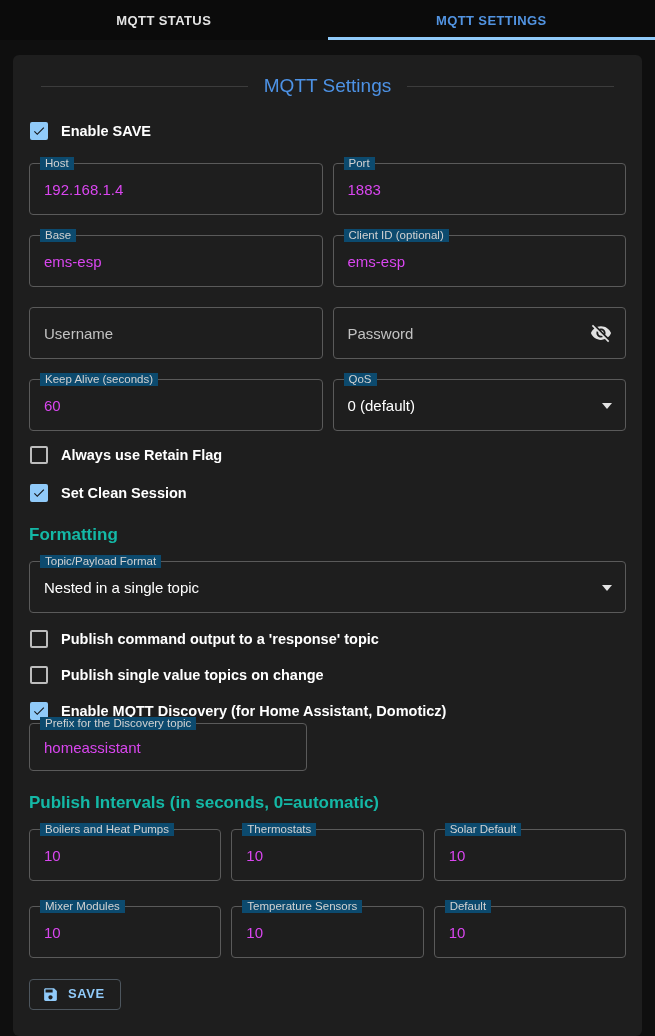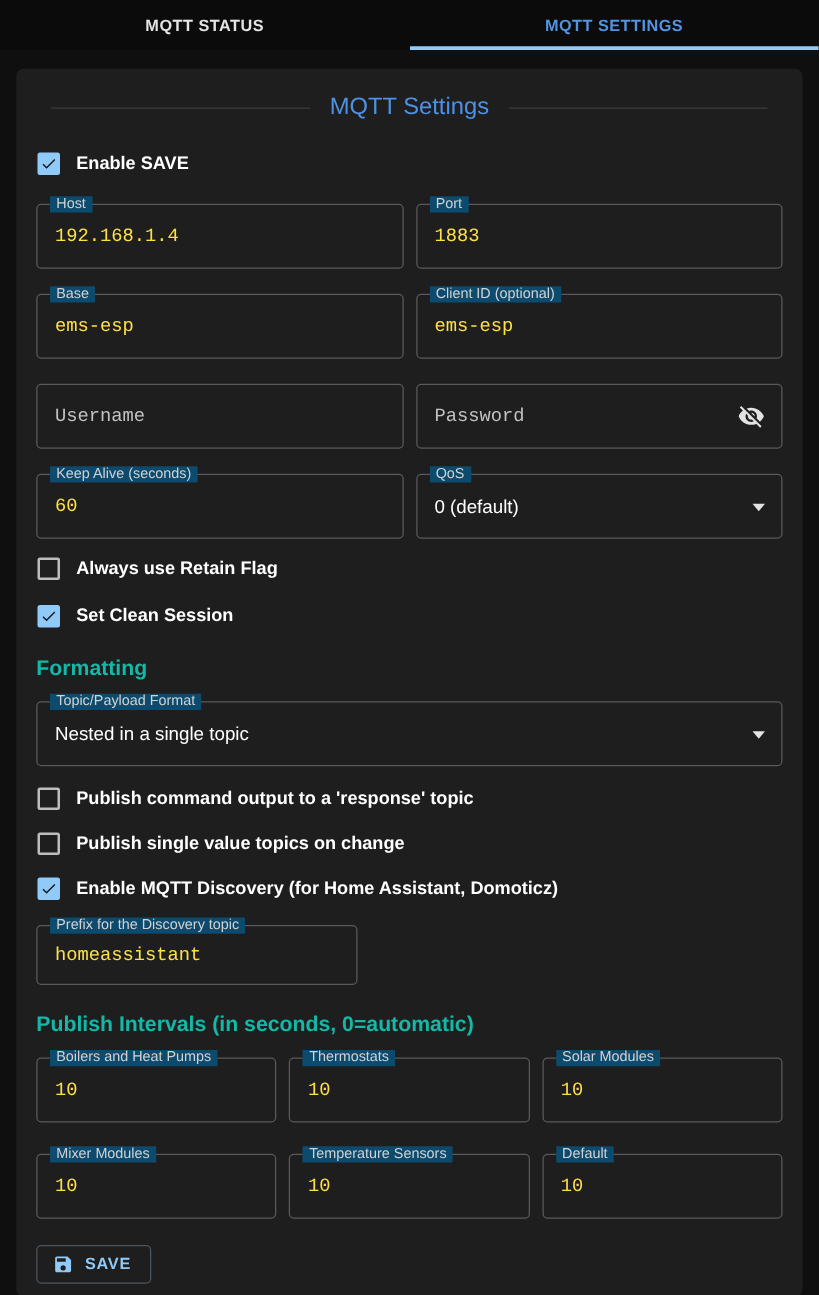--- a/index.html
+++ b/index.html
@@ -43,37 +43,37 @@
   .field {
     position:relative; height:52px; border:1px solid #5a5a5a; border-radius:4px;
     display:flex; align-items:center;
   }
   .field-label {
     position:absolute; top:-7px; left:10px; background:#0c4a6e; padding:0 5px;
     font-size:11.5px; color:#d2d2d2; line-height:13px; white-space:nowrap;
   }
   .field-input {
     width:100%; height:100%; background:transparent; border:none; outline:none;
-    color:#fde047; font-size:15px; padding:0 14px; font-family:Liberation Mono, monospace;
+    color:#d946ef; font-size:15px; padding:0 14px; font-family:Liberation Sans, sans-serif;
   }
   .field-input::placeholder { color:#c2c2c2; opacity:1; }
   .select-value { font-size:15px; color:#fff; padding-left:14px; }
   .caret {
     position:absolute; right:13px; top:50%; margin-top:-2px;
     width:0; height:0; border-left:5px solid transparent; border-right:5px solid transparent;
     border-top:6px solid #e3e3e3;
   }
   .eye-btn { position:absolute; right:10px; top:50%; transform:translateY(-50%); cursor:pointer;
     width:28px; height:28px; display:flex; align-items:center; justify-content:center; }
   .eye-btn svg { width:22px; height:22px; fill:#e2e2e2; }
   
   .section-heading { margin-top:20px; font-size:17px; font-weight:bold; color:#14b8a6; height:22px; }
   .mt14 { margin-top:14px; }
   .mt12 { margin-top:12px; }
-  .prefix-field { margin-top:17px; width:257px; height:48px; }
+  .prefix-field { width:278px; height:48px; }
   .intervals-row2 { margin-top:25px; }
   
   .save-btn {
     margin-top:21px; display:inline-flex; gap:9px;
     border:1px solid #4d565e; border-radius:4px; background:transparent;
     color:#90caf9; font-size:13px; font-weight:bold; letter-spacing:.6px;
     padding:6px 15px 6px 12px; cursor:pointer; font-family:"Liberation Sans", sans-serif;
   }
   .save-btn svg { width:17px; height:17px; fill:#90caf9; }
 </style>
@@ -227,21 +227,21 @@
   <div class="row3">
     <div class="field">
       <span class="field-label">Boilers and Heat Pumps</span>
       <input class="field-input" value="10" style="">
     </div>
     <div class="field">
       <span class="field-label">Thermostats</span>
       <input class="field-input" value="10" style="">
     </div>
     <div class="field">
-      <span class="field-label">Solar Modules</span>
+      <span class="field-label">Solar Default</span>
       <input class="field-input" value="10" style="">
     </div>
   </div>
 
   <div class="row3 intervals-row2">
     <div class="field">
       <span class="field-label">Mixer Modules</span>
       <input class="field-input" value="10" style="">
     </div>
     <div class="field">

